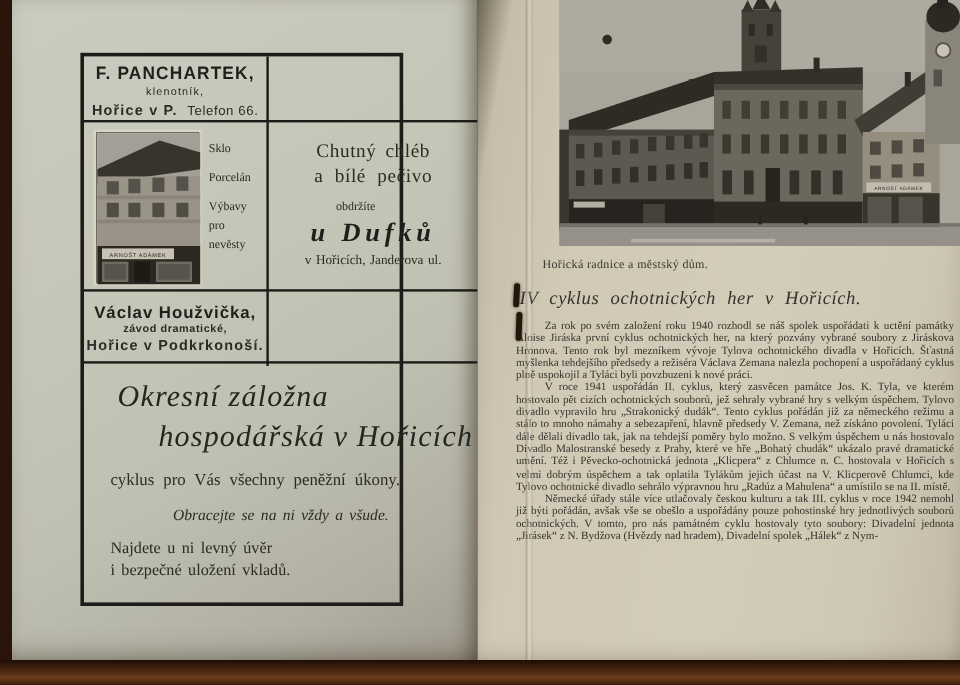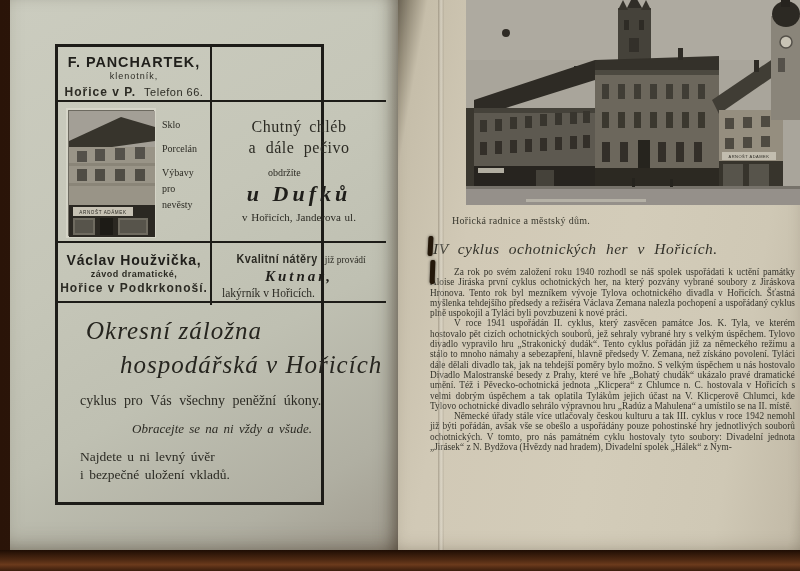--- a/index.html
+++ b/index.html
@@ -16,21 +16,21 @@
     box-shadow:inset 0 -14px 20px -12px rgba(60,45,30,.5);}
   .crease{position:absolute;left:438px;top:0;width:6px;height:557px;
     background:linear-gradient(90deg,rgba(70,58,42,.28),rgba(255,255,250,.25),rgba(70,58,42,.12));}
   .wood-bottom{position:absolute;left:0;top:550px;width:800px;height:21px;
     background:linear-gradient(180deg,#1e0d04 0%,#4c2812 45%,#6b3a1c 70%,#3a1d0c 100%);}
   .staple{position:absolute;width:5px;border-radius:2px;background:#241709;
     box-shadow:0 0 3px rgba(0,0,0,.6);}
   .staple.s1{left:428px;top:236px;height:20px;transform:rotate(3deg);}
   .staple.s2{left:430px;top:260px;height:24px;transform:rotate(2deg);}
   
-  .ad-frame{position:absolute;left:45px;top:44px;width:269px;height:461px;
+  .ad-frame{position:absolute;left:57px;top:44px;width:269px;height:461px;
     border:3px solid #1d1c18;}
   .ad-row{position:absolute;left:0;width:328px;}
   .row1{top:0;height:55px;border-bottom:2px solid #1d1c18;}
   .row2{top:57px;height:139px;border-bottom:2px solid #1d1c18;padding-left:17px;}
   .row3{top:198px;height:58px;border-bottom:2px solid #1d1c18;}
   .row4{top:258px;height:197px;}
   .vsplit{position:absolute;left:152px;top:0;width:2px;height:258px;background:#1d1c18;}
   .cell-l{position:absolute;left:0;top:0;width:152px;height:100%;}
   .cell-r{position:absolute;left:154px;top:0;width:174px;height:100%;}
   .sans{font-family:"Liberation Sans","DejaVu Sans",sans-serif;}
@@ -131,37 +131,32 @@
           <div class="shop-items">
             <div class="it">Sklo</div>
             <div class="it">Porcelán</div>
             <div class="it tight">Výbavy</div>
             <div class="it tight">pro</div>
             <div class="it">nevěsty</div>
           </div>
         </div>
         <div class="cell-r ctr">
           <div class="duf-l1">Chutný chléb</div>
-          <div class="duf-l2">a dále pečivo</div>
+          <div class="duf-l2">a bílé pečivo</div>
           <div class="duf-l3">obdržíte</div>
           <div class="duf-name">u Dufků</div>
           <div class="duf-addr">v Hořicích, Janderova ul.</div>
         </div>
       </div>
 
       <div class="ad-row row3">
         <div class="cell-l ctr sans">
           <div class="hou-name">Václav Houžvička,</div>
           <div class="hou-trade">závod dramatické,</div>
           <div class="hou-city">Hořice v Podkrkonoší.</div>
-        </div>
-        <div class="cell-r ctr">
-          <div class="kut-l1"><b>Kvalitní nátěry</b><span> již provádí</span></div>
-          <div class="kut-name">Kutnar,</div>
-          <div class="kut-trade">lakýrník v Hořicích.</div>
         </div>
       </div>
 
       <div class="ad-row row4">
         <div class="zal-t1">Okresní záložna</div>
         <div class="zal-t2">hospodářská v Hořicích</div>
         <div class="zal-b1">cyklus pro Vás všechny peněžní úkony.</div>
         <div class="zal-b2">Obracejte se na ni vždy a všude.</div>
         <div class="zal-b3">Najdete u ni levný úvěr</div>
         <div class="zal-b4">i bezpečné uložení vkladů.</div>

